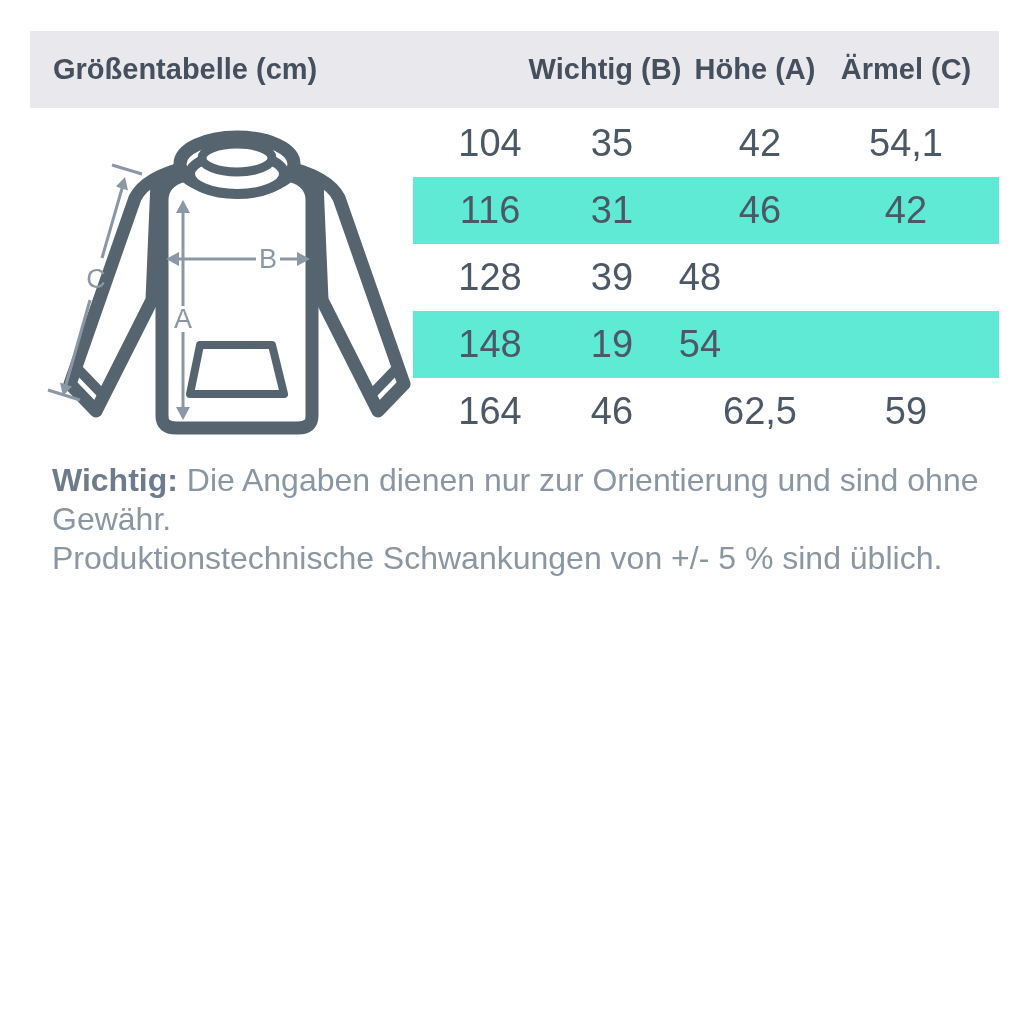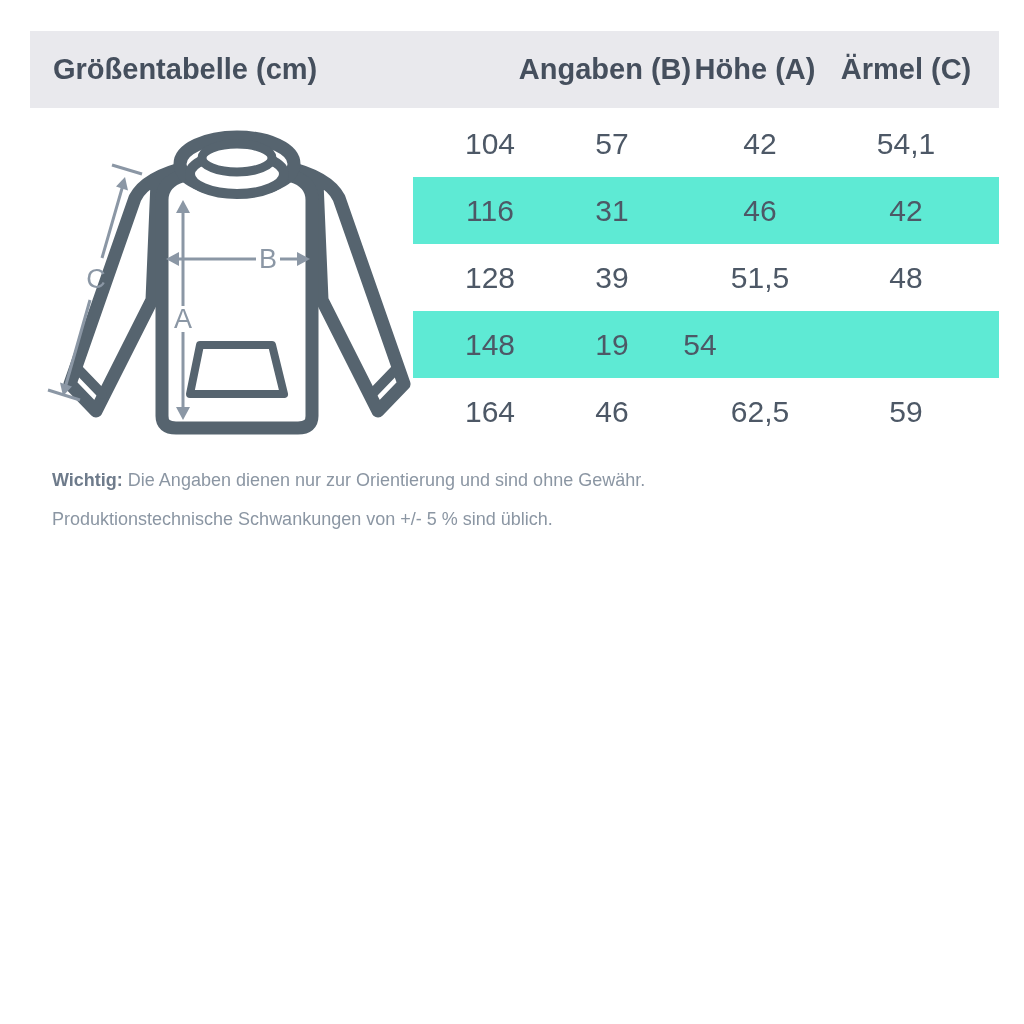--- a/index.html
+++ b/index.html
@@ -22,46 +22,46 @@
     font-size:29px;font-weight:bold;color:#454f5d;white-space:nowrap;
   }
   .col-head.c1{left:575px;}
   .col-head.c2{left:725px;}
   .col-head.c3{left:876px;}
   
   .rows{position:absolute;left:413px;top:110px;width:586px;}
   .row{display:flex;height:67px;align-items:center;}
   .row.striped{background:#5eead4;}
   .cell{
-    font-size:30px;color:#4d5866;text-align:center;white-space:nowrap;
+    font-size:38px;color:#4d5866;text-align:center;white-space:nowrap;
   }
   .cell.size{width:154px;}
   .cell.breite{width:90px;}
   .cell.hoehe{width:206px;}
   .cell.aermel{width:86px;}
   
   .diagram{position:absolute;left:40px;top:120px;width:410px;height:330px;}
   
   .note{
     position:absolute;left:52px;top:461px;width:930px;
-    font-size:18px;line-height:39px;color:#8b96a3;
+    font-size:32px;line-height:39px;color:#8b96a3;
   }
   .note b{color:#6e7b8b;font-weight:bold;}
   .svg-label{
     font-family:"Liberation Sans",sans-serif;font-size:27px;fill:#8b97a5;
   }
 </style>
 </head>
 <body>
 
 <div class="page">
 
   <div class="header-bar">
     <div class="header-title">Größentabelle (cm)</div>
-    <div class="col-head c1">Angaben (B)</div>
+    <div class="col-head c1">Wichtig (B)</div>
     <div class="col-head c3">Ärmel (C)</div>
     <div class="col-head c2">Höhe (A)</div>
   </div>
 
   <div class="diagram">
     <svg width="410" height="330" viewBox="0 0 410 330">
       <g stroke="#56646f" fill="#ffffff" stroke-linejoin="round" stroke-linecap="round">
 
         <path stroke-width="13" d="M 152 46 Q 106 56 95 78 L 30 264 L 56 291 L 112 180 L 117 62 Q 132 50 152 46 Z"></path>
 
@@ -98,34 +98,33 @@
         <text class="svg-label" x="143" y="208">A</text>
         <text class="svg-label" x="228" y="148">B</text>
         <text class="svg-label" x="56" y="168">C</text>
       </g>
     </svg>
   </div>
 
   <div class="rows">
     <div class="row">
       <div class="cell size">104</div>
-      <div class="cell breite">57</div>
+      <div class="cell breite">35</div>
       <div class="cell hoehe">42</div>
       <div class="cell aermel">54,1</div>
     </div>
     <div class="row striped">
       <div class="cell size">116</div>
       <div class="cell breite">31</div>
       <div class="cell hoehe">46</div>
       <div class="cell aermel">42</div>
     </div>
     <div class="row">
       <div class="cell size">128</div>
       <div class="cell breite">39</div>
-      <div class="cell hoehe">51,5</div>
       <div class="cell aermel">48</div>
     </div>
     <div class="row striped">
       <div class="cell size">148</div>
       <div class="cell breite">19</div>
       <div class="cell aermel">54</div>
     </div>
     <div class="row">
       <div class="cell size">164</div>
       <div class="cell breite">46</div>

